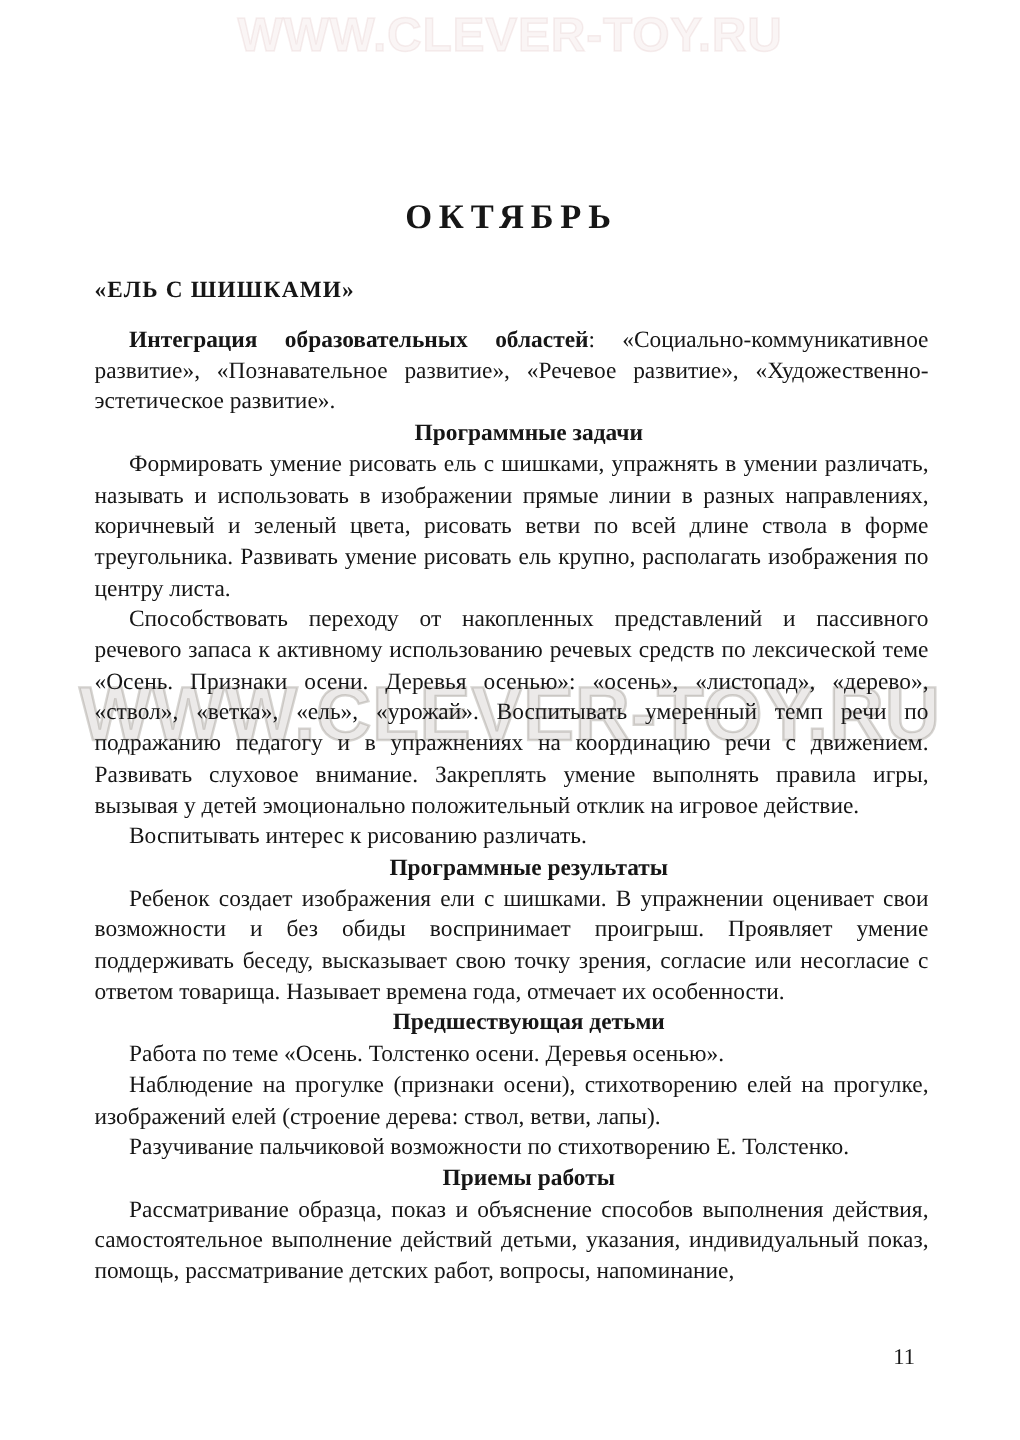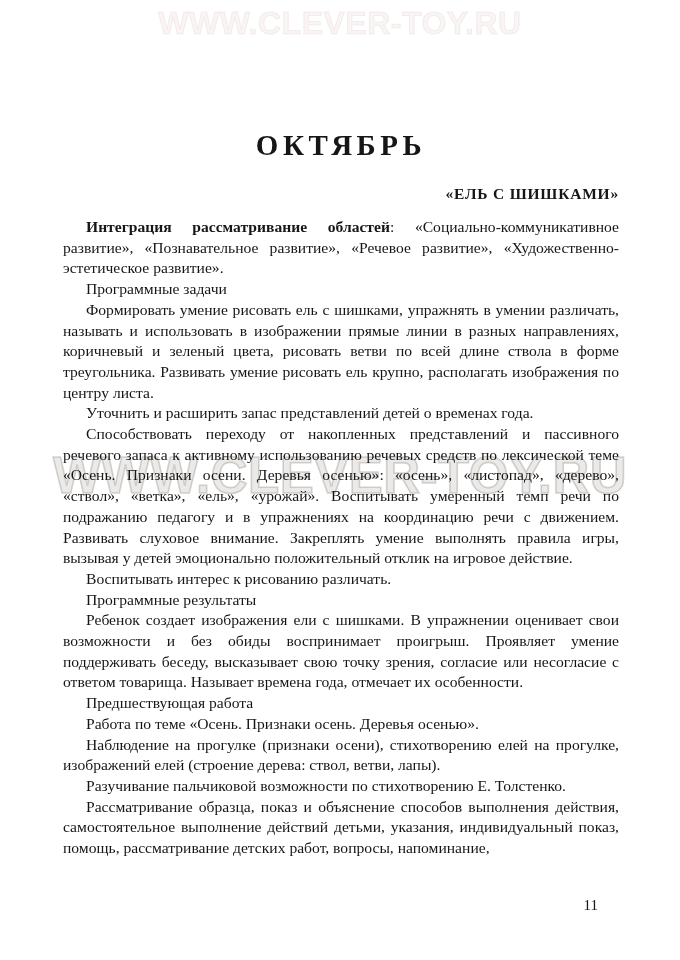--- a/index.html
+++ b/index.html
@@ -14,54 +14,54 @@
   }
   .content {
     position: absolute;
     left: 63px;
     top: 131px;
     width: 556px;
     z-index: 2;
   }
   .month-title {
     margin: 0 0 25px 0;
-    font-size: 29px;
+    font-size: 23px;
     line-height: 28px;
     font-weight: bold;
     text-align: center;
     letter-spacing: 4.5px;
   }
   .lesson-title {
     margin: 0 0 13px 0;
     font-size: 15.5px;
     line-height: 20px;
     font-weight: bold;
-    text-align: right;
+    text-align: left;
     letter-spacing: 0.8px;
   }
   .para {
     margin: 0;
     font-size: 15.6px;
     line-height: 20.7px;
     text-align: justify;
     text-indent: 23px;
   }
   .para-heading {
     margin: 0;
     font-size: 15.6px;
     line-height: 20.7px;
-    font-weight: normal;
-    text-align: left;
+    font-weight: bold;
+    text-align: center;
     text-indent: 23px;
   }
   .bold-lead { font-weight: bold; }
   .page-number {
     position: absolute;
     top: 896px;
-    right: 82px;
+    right: 70px;
     font-size: 15px;
     line-height: 18px;
     z-index: 2;
   }
   .wm {
     position: absolute;
     left: 50%;
     transform: translateX(-50%);
     white-space: nowrap;
     font-family: "Liberation Sans", sans-serif;
@@ -91,35 +91,35 @@
 
   <div class="wm wm-top">WWW.CLEVER-TOY.RU</div>
   <div class="wm wm-mid">WWW.CLEVER-TOY.RU</div>
 
   <div class="content">
 
     <h1 class="month-title">ОКТЯБРЬ</h1>
 
     <h2 class="lesson-title">«ЕЛЬ С ШИШКАМИ»</h2>
 
-    <p class="para"><span class="bold-lead">Интеграция рассматривание областей</span><span>: «Социально-коммуникативное развитие», «Познавательное развитие», «Речевое развитие», «Художественно-эстетическое развитие».</span></p>
+    <p class="para"><span class="bold-lead">Интеграция образовательных областей</span><span>: «Социально-коммуникативное развитие», «Познавательное развитие», «Речевое развитие», «Художественно-эстетическое развитие».</span></p>
 
     <p class="para-heading">Программные задачи</p>
     <p class="para">Формировать умение рисовать ель с шишками, упражнять в умении различать, называть и использовать в изображении прямые линии в разных направлениях, коричневый и зеленый цвета, рисовать ветви по всей длине ствола в форме треугольника. Развивать умение рисовать ель крупно, располагать изображения по центру листа.</p>
-    <p class="para">Уточнить и расширить запас представлений детей о временах года.</p>
     <p class="para">Способствовать переходу от накопленных представлений и пассивного речевого запаса к активному использованию речевых средств по лексической теме «Осень. Признаки осени. Деревья осенью»: «осень», «листопад», «дерево», «ствол», «ветка», «ель», «урожай». Воспитывать умеренный темп речи по подражанию педагогу и в упражнениях на координацию речи с движением. Развивать слуховое внимание. Закреплять умение выполнять правила игры, вызывая у детей эмоционально положительный отклик на игровое действие.</p>
     <p class="para">Воспитывать интерес к рисованию различать.</p>
 
     <p class="para-heading">Программные результаты</p>
     <p class="para">Ребенок создает изображения ели с шишками. В упражнении оценивает свои возможности и без обиды воспринимает проигрыш. Проявляет умение поддерживать беседу, высказывает свою точку зрения, согласие или несогласие с ответом товарища. Называет времена года, отмечает их особенности.</p>
 
-    <p class="para-heading">Предшествующая работа</p>
-    <p class="para">Работа по теме «Осень. Признаки осень. Деревья осенью».</p>
+    <p class="para-heading">Предшествующая детьми</p>
+    <p class="para">Работа по теме «Осень. Толстенко осени. Деревья осенью».</p>
     <p class="para">Наблюдение на прогулке (признаки осени), стихотворению елей на прогулке, изображений елей (строение дерева: ствол, ветви, лапы).</p>
     <p class="para">Разучивание пальчиковой возможности по стихотворению Е. Толстенко.</p>
 
+    <p class="para-heading">Приемы работы</p>
     <p class="para">Рассматривание образца, показ и объяснение способов выполнения действия, самостоятельное выполнение действий детьми, указания, индивидуальный показ, помощь, рассматривание детских работ, вопросы, напоминание,</p>
 
   </div>
 
   <div class="page-number">11</div>
 
 </div>
 
 </body></html>

